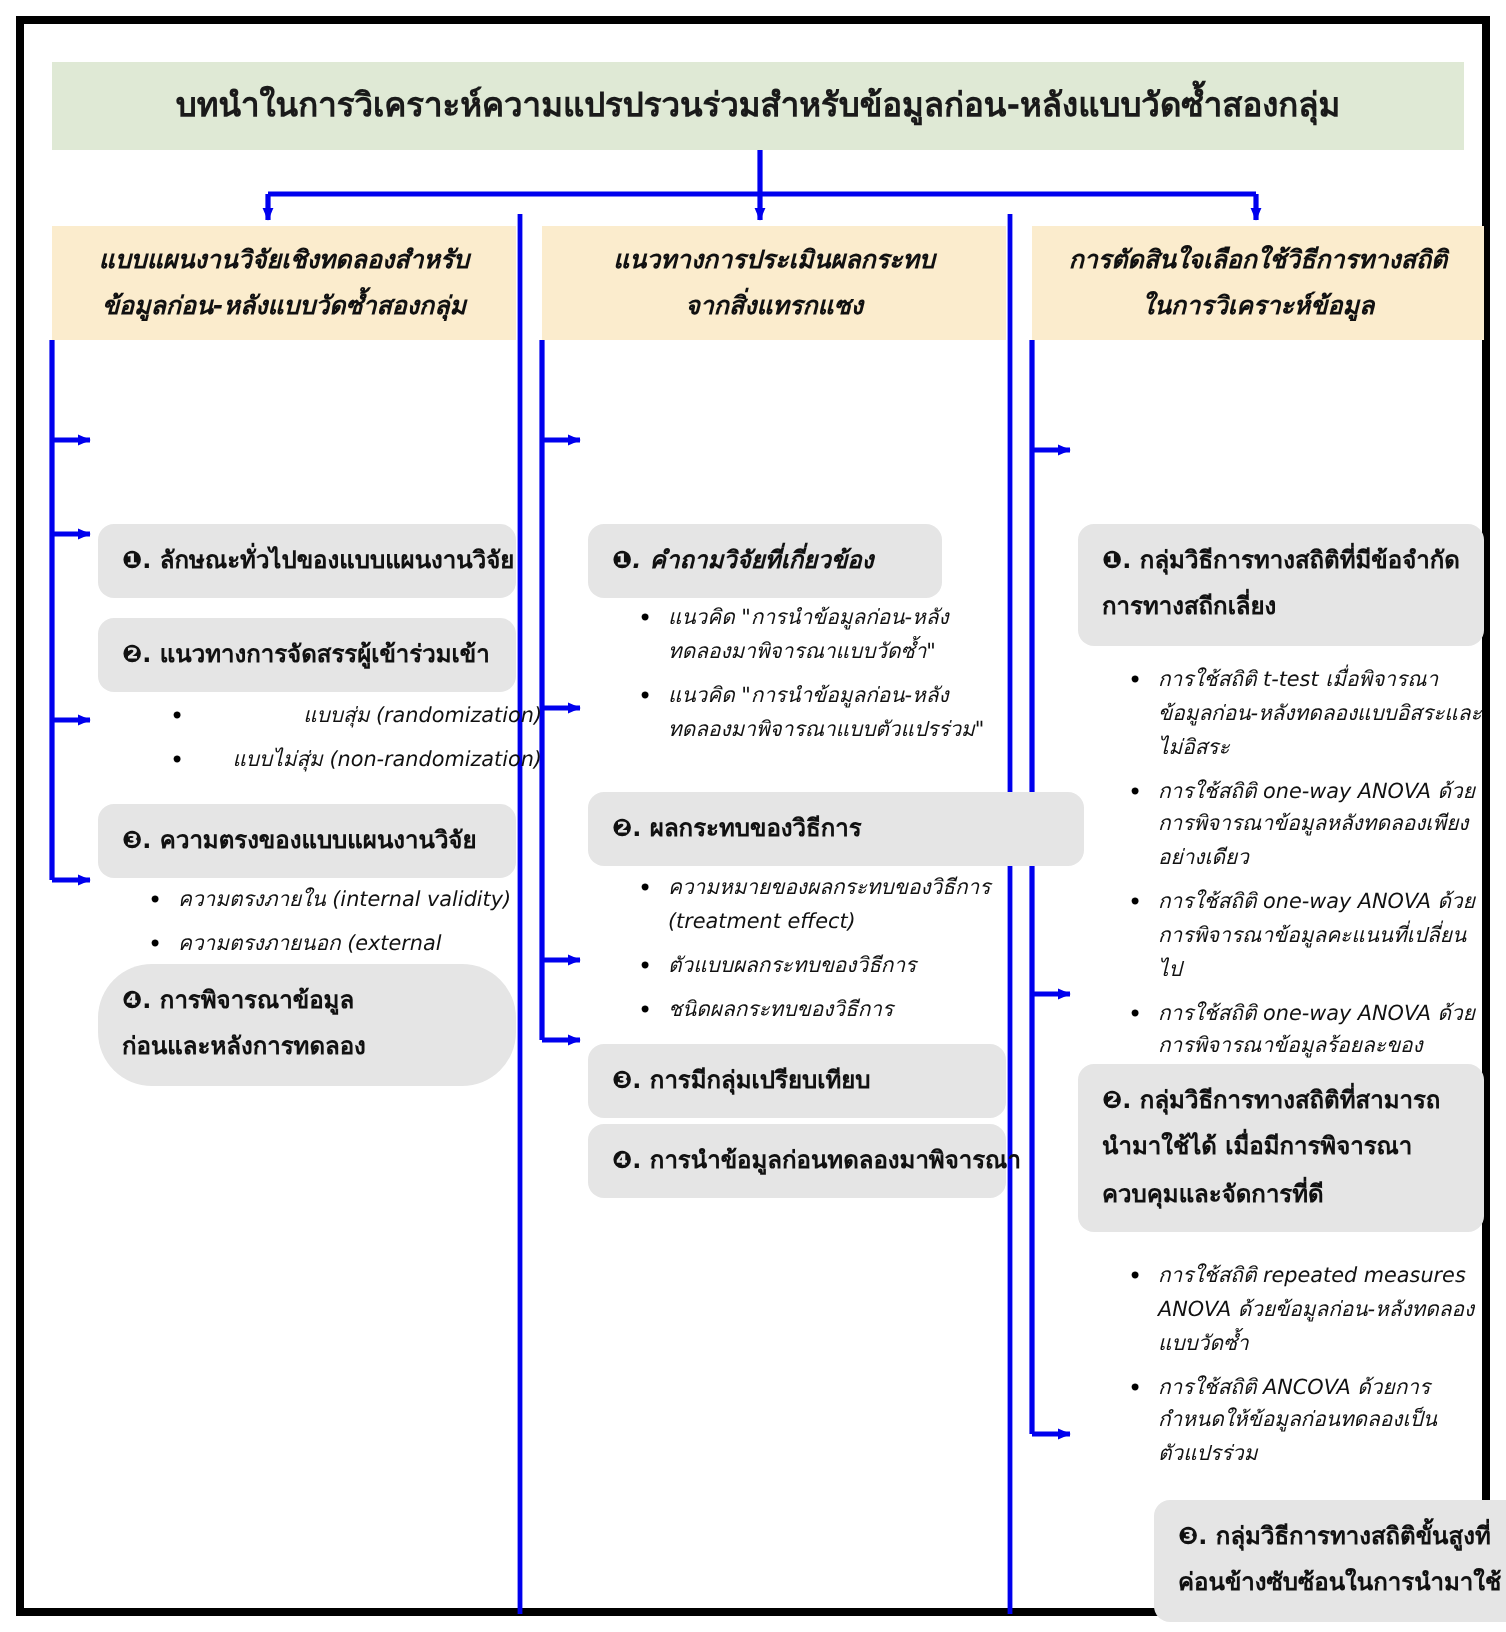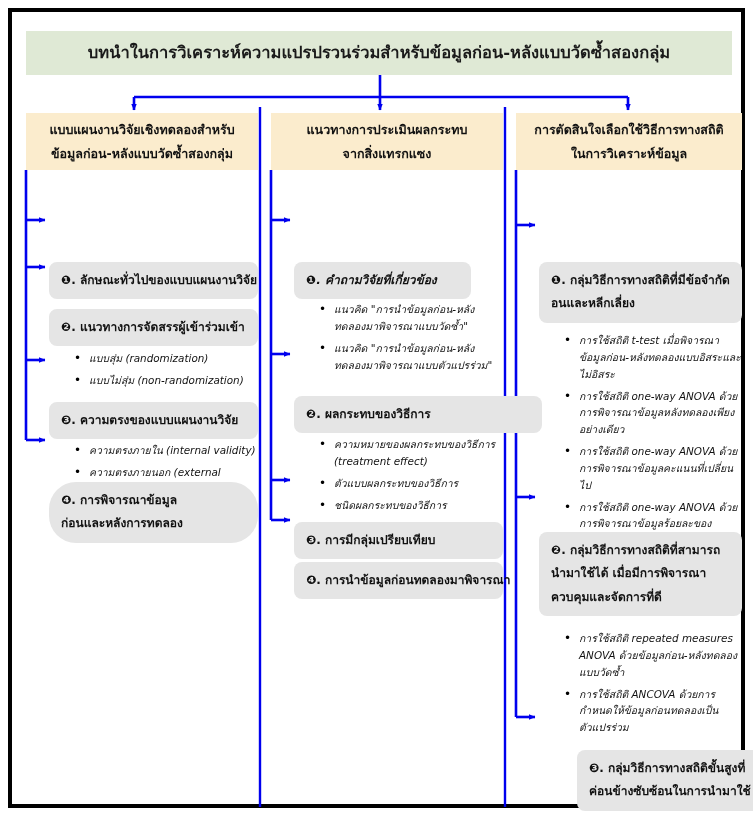--- a/index.html
+++ b/index.html
@@ -64,23 +64,24 @@
   .col {
     position: absolute;
     top: 101px;
   }
   .col-head {
     box-sizing: border-box;
     background: #fbeccd;
     display: flex;
     flex-direction: column;
     align-items: center;
-    justify-content: center;
+    justify-content: flex-end;
     text-align: center;
     padding: 6px 6px;
+    font-style: italic;
   }
   .col-head .line {
     font-size: 12.5px;
     font-weight: bold;
     color: #111111;
     line-height: 1.85;
     white-space: nowrap;
   }
 
   .col-body {
@@ -193,21 +194,21 @@
       </div>
       <div class="col-body" style="width:232px; height:680px;">
 
         <div class="item" style="left:23px; top:92px; width:209px;">
           <div class="ln"><span class="num">❶</span>. <span>ลักษณะทั่วไปของแบบแผนงานวิจัย</span></div>
         </div>
 
         <div class="item" style="left:23px; top:139px; width:209px;">
           <div class="ln"><span class="num">❷</span>. <span>แนวทางการจัดสรรผู้เข้าร่วมเข้า</span></div>
         </div>
-        <div class="subs" style="left:48px; top:180px; width:186px;">
+        <div class="subs" style="left:59px; top:180px; width:186px;text-align:right;">
           <div class="sub">แบบสุ่ม (randomization)</div>
           <div class="sub">แบบไม่สุ่ม (non-randomization)</div>
         </div>
 
         <div class="item" style="left:23px; top:232px; width:209px;">
           <div class="ln"><span class="num">❸</span>. <span>ความตรงของแบบแผนงานวิจัย</span></div>
         </div>
         <div class="subs" style="left:48px; top:272px; width:186px;">
           <div class="sub">ความตรงภายใน (internal validity)</div>
           <div class="sub">ความตรงภายนอก (external validity)</div>
@@ -258,21 +259,21 @@
 
     <div class="col" style="left:504px; width:232px;">
       <div class="col-head" style="width:226px; height:57px;">
         <div class="line">การตัดสินใจเลือกใช้วิธีการทางสถิติ</div>
         <div class="line">ในการวิเคราะห์ข้อมูล</div>
       </div>
       <div class="col-body" style="width:232px; height:680px;">
 
         <div class="item" style="left:23px; top:92px; width:203px;">
           <div class="ln"><span class="num">❶</span>. <span>กลุ่มวิธีการทางสถิติที่มีข้อจำกัด</span></div>
-          <div class="ln">อนและหลีกเลี่ยง</div>
+          <div class="ln">การทางสถีกเลี่ยง</div>
         </div>
         <div class="subs" style="left:48px; top:162px; width:180px;">
           <div class="sub">การใช้สถิติ t-test เมื่อพิจารณาข้อมูลก่อน-หลังทดลองแบบอิสระและไม่อิสระ</div>
           <div class="sub">การใช้สถิติ one-way ANOVA ด้วยการพิจารณาข้อมูลหลังทดลองเพียงอย่างเดียว</div>
           <div class="sub">การใช้สถิติ one-way ANOVA ด้วยการพิจารณาข้อมูลคะแนนที่เปลี่ยนไป</div>
           <div class="sub">การใช้สถิติ one-way ANOVA ด้วยการพิจารณาข้อมูลร้อยละของคะแนนที่เปลี่ยนไป</div>
         </div>
 
         <div class="item" style="left:23px; top:362px; width:203px;">
           <div class="ln"><span class="num">❷</span>. <span>กลุ่มวิธีการทางสถิติที่สามารถ</span></div>

